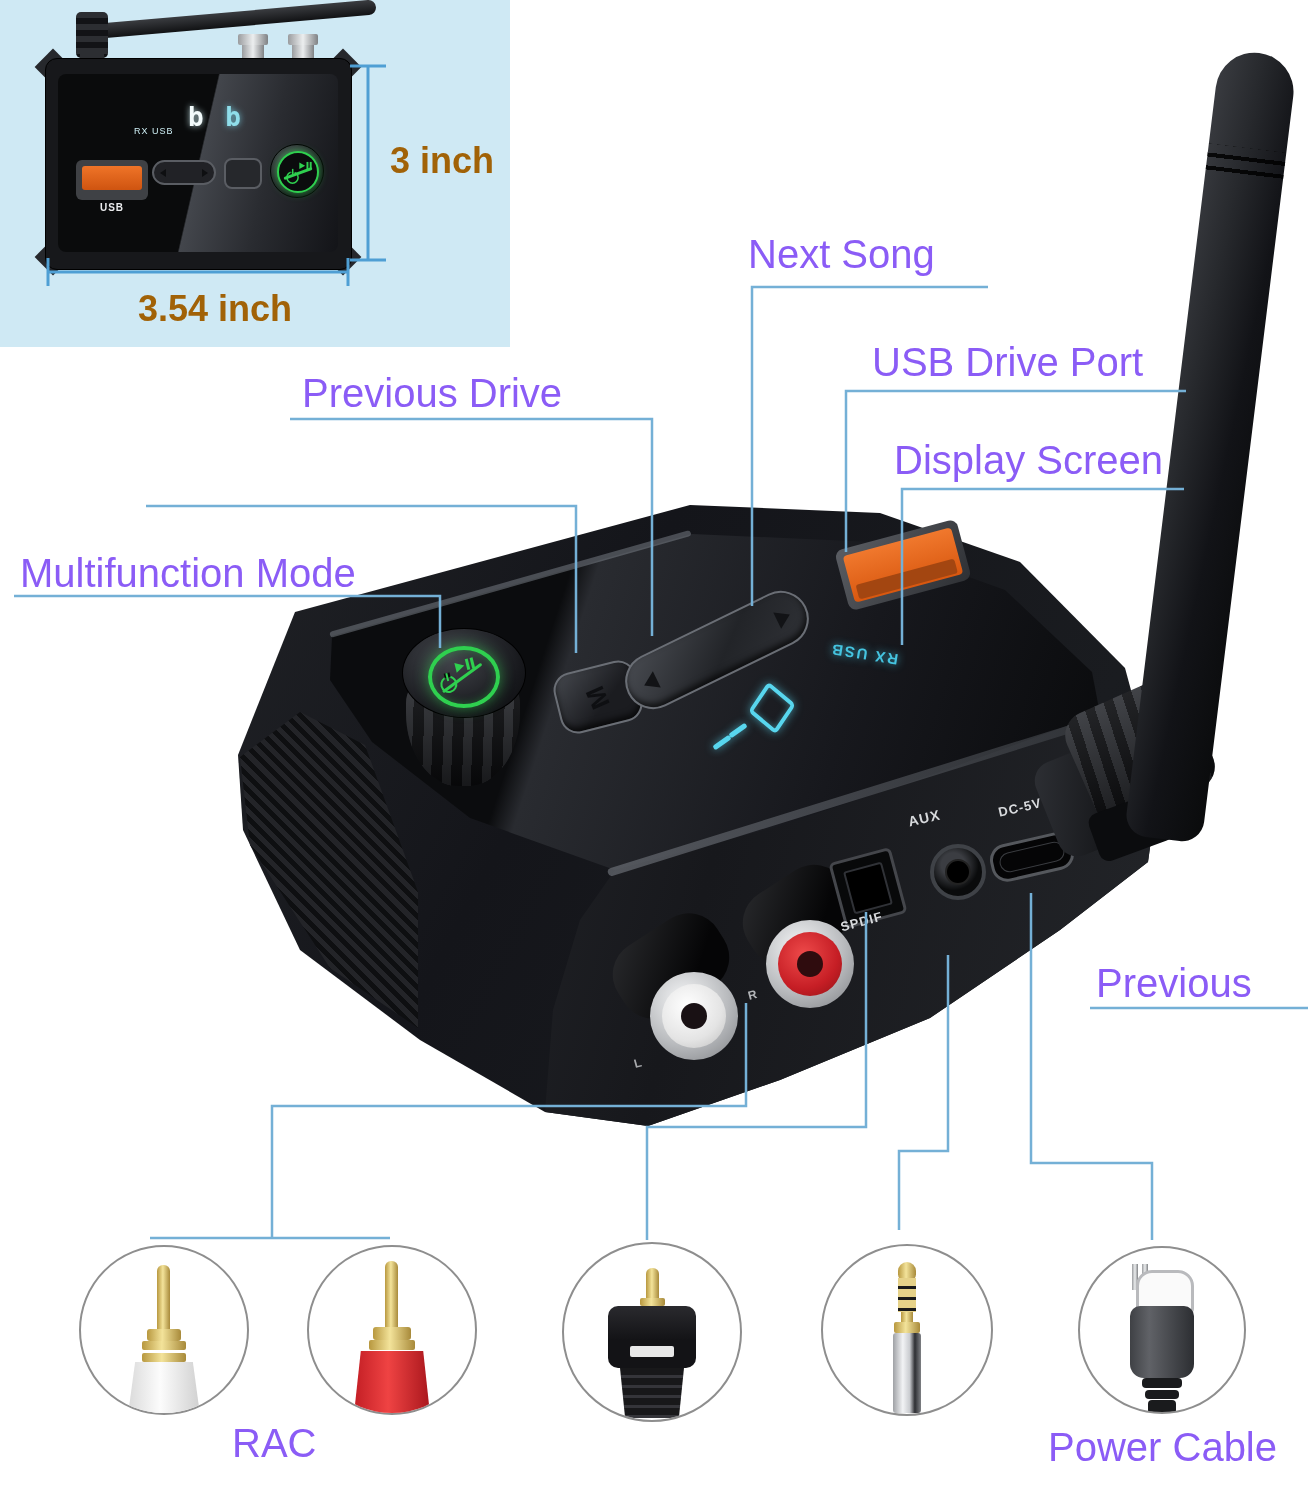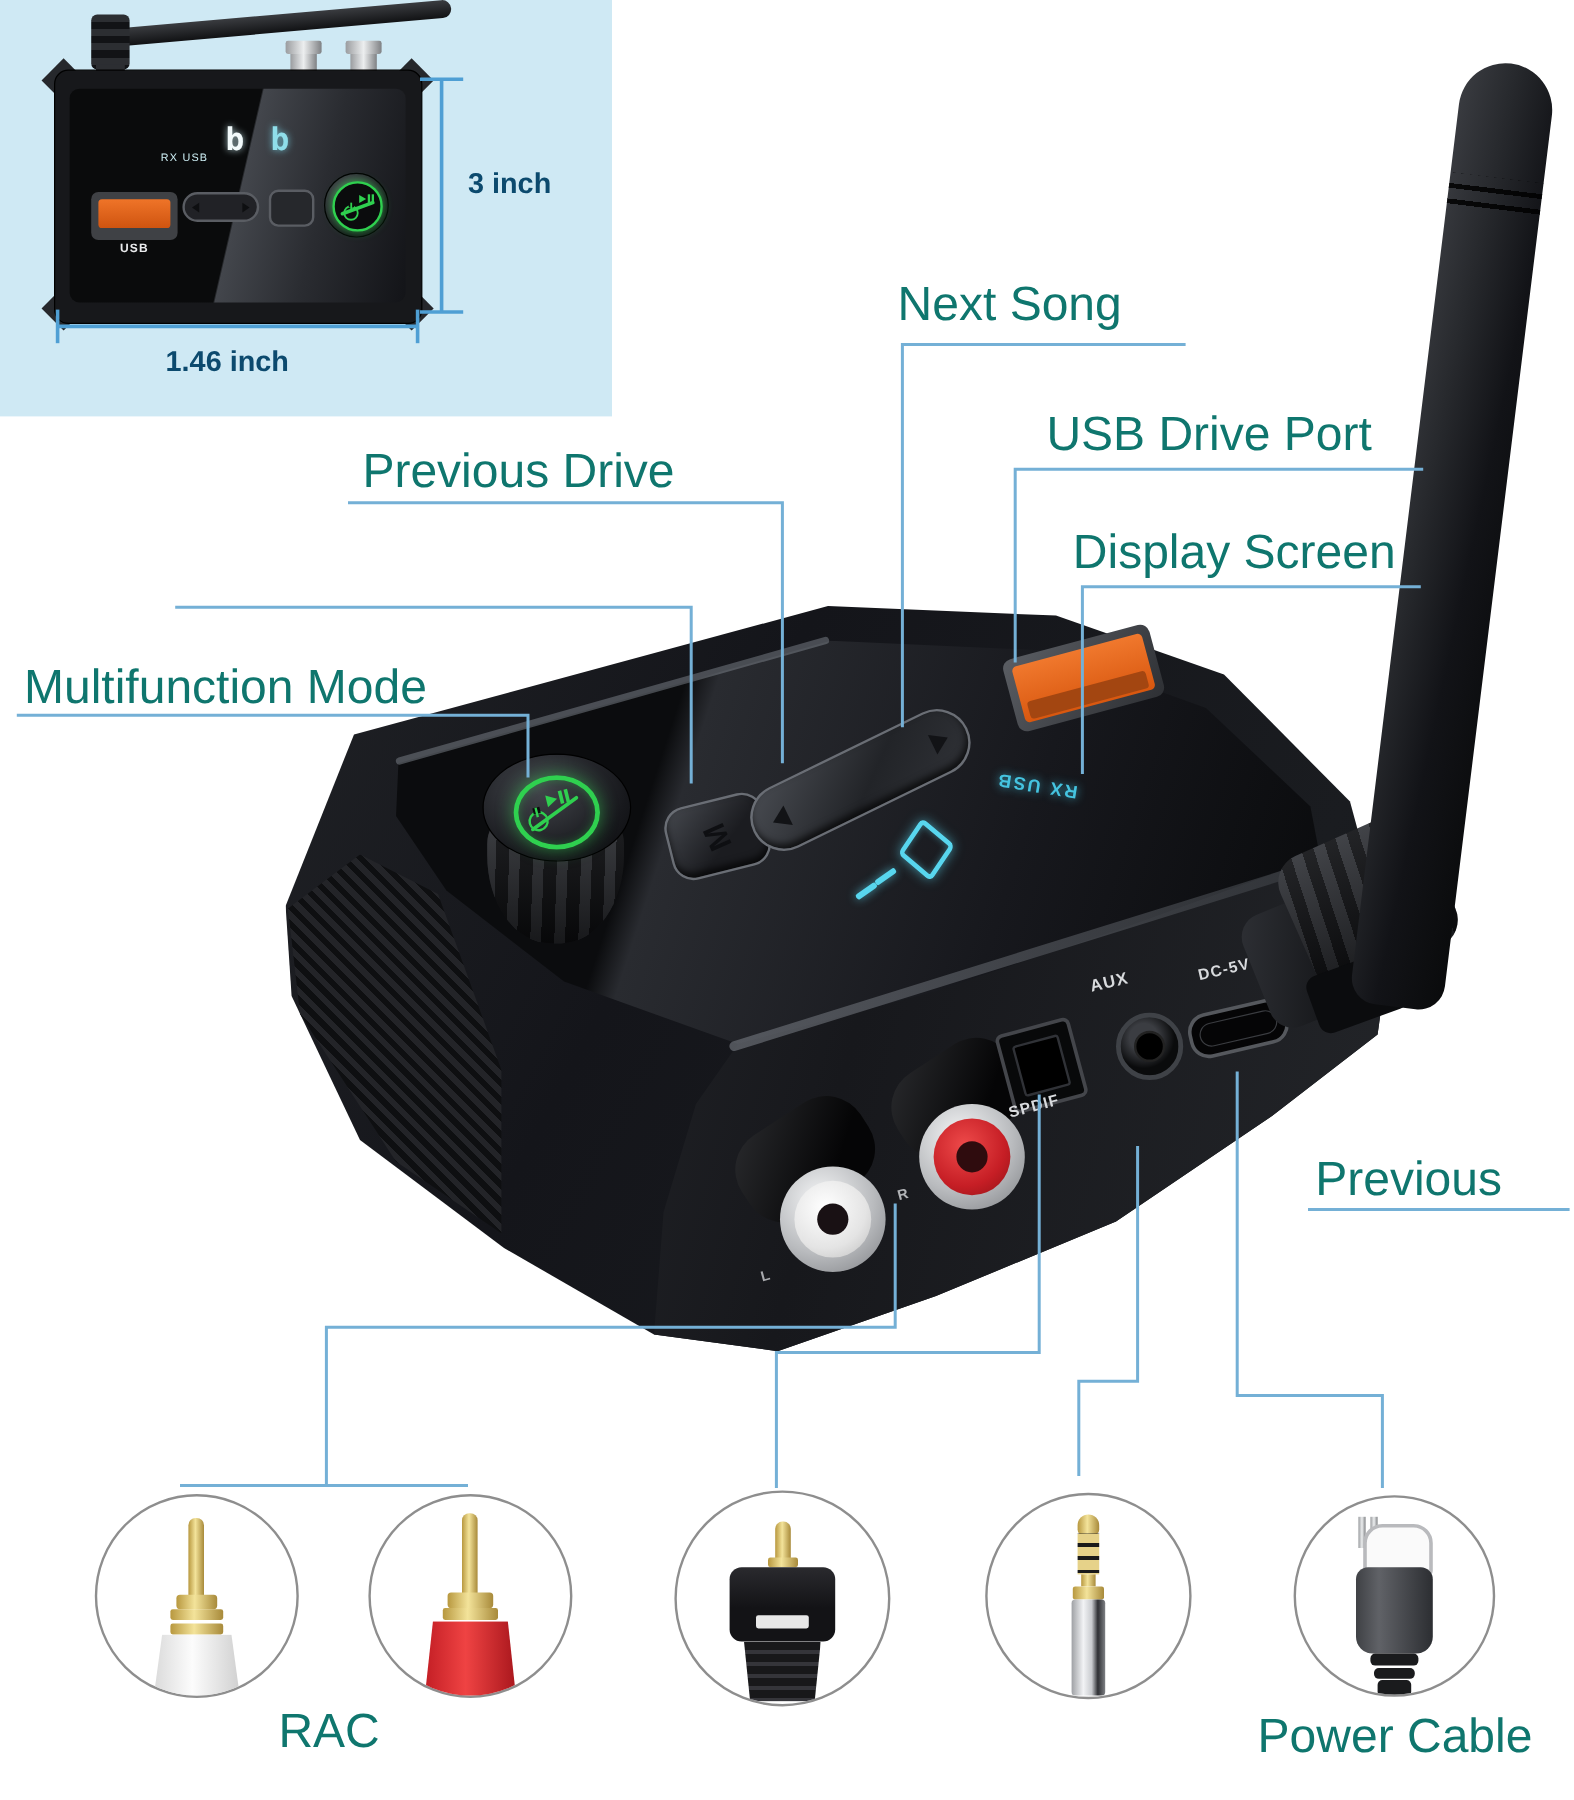--- a/index.html
+++ b/index.html
@@ -1,21 +1,21 @@
 <!DOCTYPE html>
 <html><head>
 <meta charset="utf-8">
 <style>
   html,body{margin:0;padding:0;background:#fff;}
   .canvas{position:relative;width:1312px;height:1500px;background:#ffffff;overflow:hidden;
           font-family:"Liberation Sans",sans-serif;}
   .abs{position:absolute;}
   
-  .lbl{position:absolute;font-size:40px;color:#0f766e;white-space:nowrap;line-height:1.05;}
-  .dim{position:absolute;font-size:24px;font-weight:bold;color:#0c4a6e;white-space:nowrap;}
+  .lbl{position:absolute;font-size:40px;color:#8b5cf6;white-space:nowrap;line-height:1.05;}
+  .dim{position:absolute;font-size:36px;font-weight:bold;color:#a16207;white-space:nowrap;}
   
   .inset{position:absolute;left:0;top:0;width:510px;height:347px;background:#cfe9f4;}
   .silver{background:linear-gradient(90deg,#9a9c9f,#eceeef 50%,#7f8184);}
   .i-corner{position:absolute;width:26px;height:26px;background:#26282c;transform:rotate(45deg);}
   
   .dev-body{position:absolute;inset:0;
     clip-path:polygon(295px 612px,690px 505px,880px 513px,1020px 562px,1125px 668px,1158px 790px,1148px 862px,1060px 930px,930px 1018px,780px 1080px,648px 1126px,545px 1112px,420px 1040px,300px 950px,243px 830px,238px 755px);
     background:linear-gradient(118deg,#35373c 0%,#232529 18%,#14151a 45%,#1a1c20 70%,#0c0d0f 100%);}
   .dev-carbon{position:absolute;inset:0;
     clip-path:polygon(240px 757px,300px 712px,365px 745px,418px 892px,418px 1028px,330px 968px,250px 845px);
@@ -147,21 +147,21 @@
         <div class="pp" style="left:17px;top:7px;transform:scale(.65);">
           <i class="tri"></i>
             <i class="bar"></i>
             <i class="bar"></i>
         </div>
         <div class="slash" style="left:4px;top:19px;width:30px;transform:rotate(-20deg);"></div>
       </div>
     </div>
 
     <div class="dim" style="left:390px;top:140px;">3 inch</div>
-    <div class="dim" style="left:138px;top:288px;">1.46 inch</div>
+    <div class="dim" style="left:138px;top:288px;">3.54 inch</div>
   </div>
 
   <div class="dev-body"></div>
   <div class="dev-carbon"></div>
   <div class="dev-glass"></div>
   <div class="edge" style="left:330px;top:632px;width:375px;height:6px;transform:rotate(-15.8deg);background:#7e838b;opacity:.5;"></div>
   <div class="dev-band"></div>
   <div class="edge" style="left:608px;top:869px;width:500px;height:8px;transform:rotate(-17.3deg);background:linear-gradient(90deg,#6a6e75,#3a3d42);opacity:.7;"></div>
 
   <div class="knob-body"></div>

